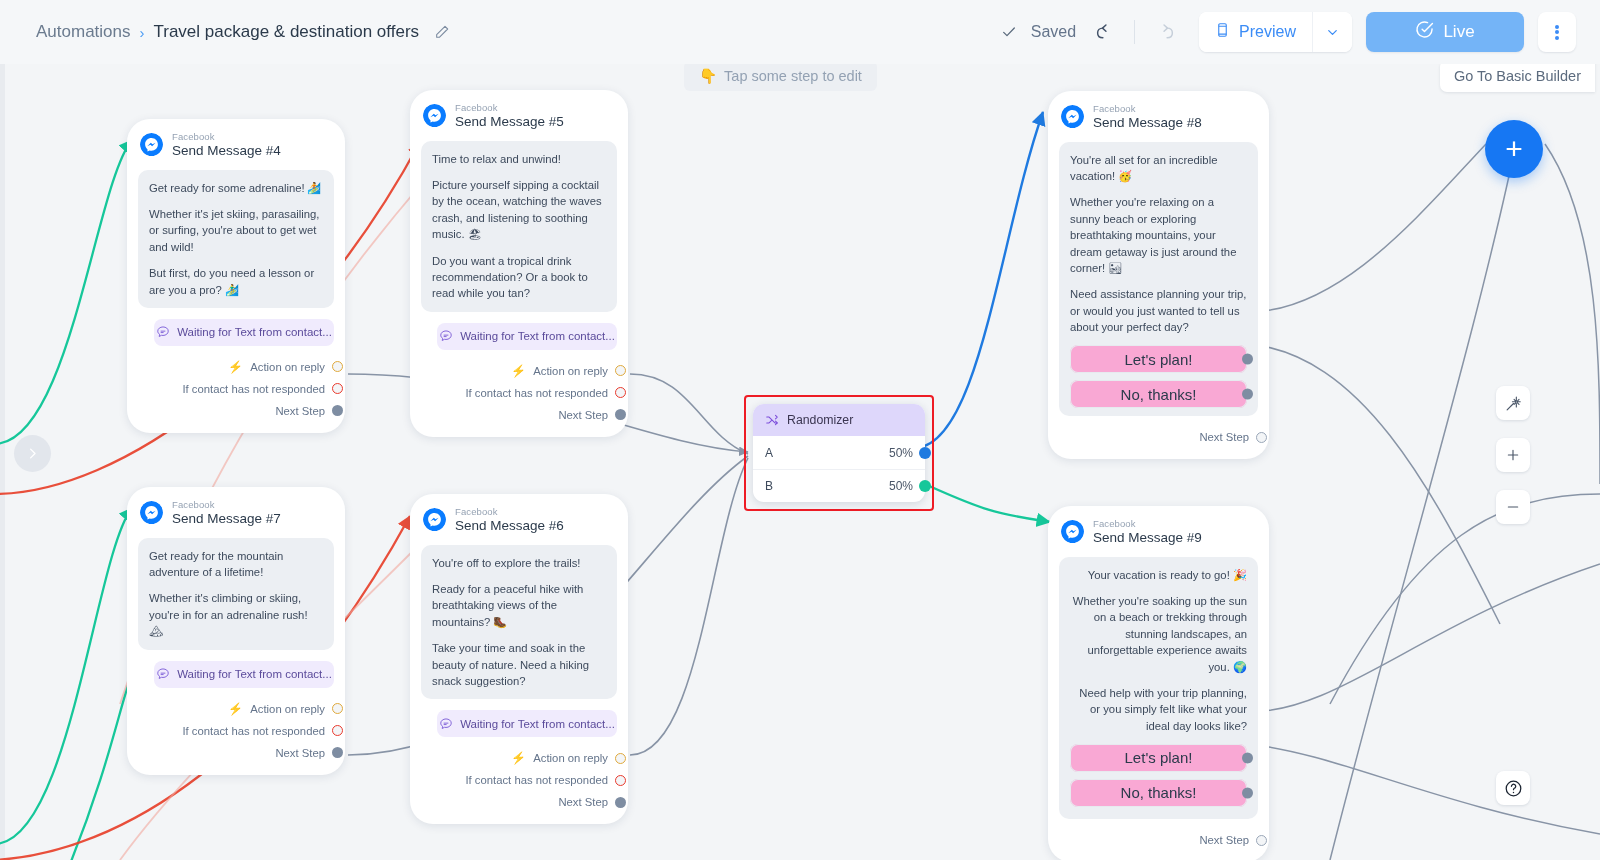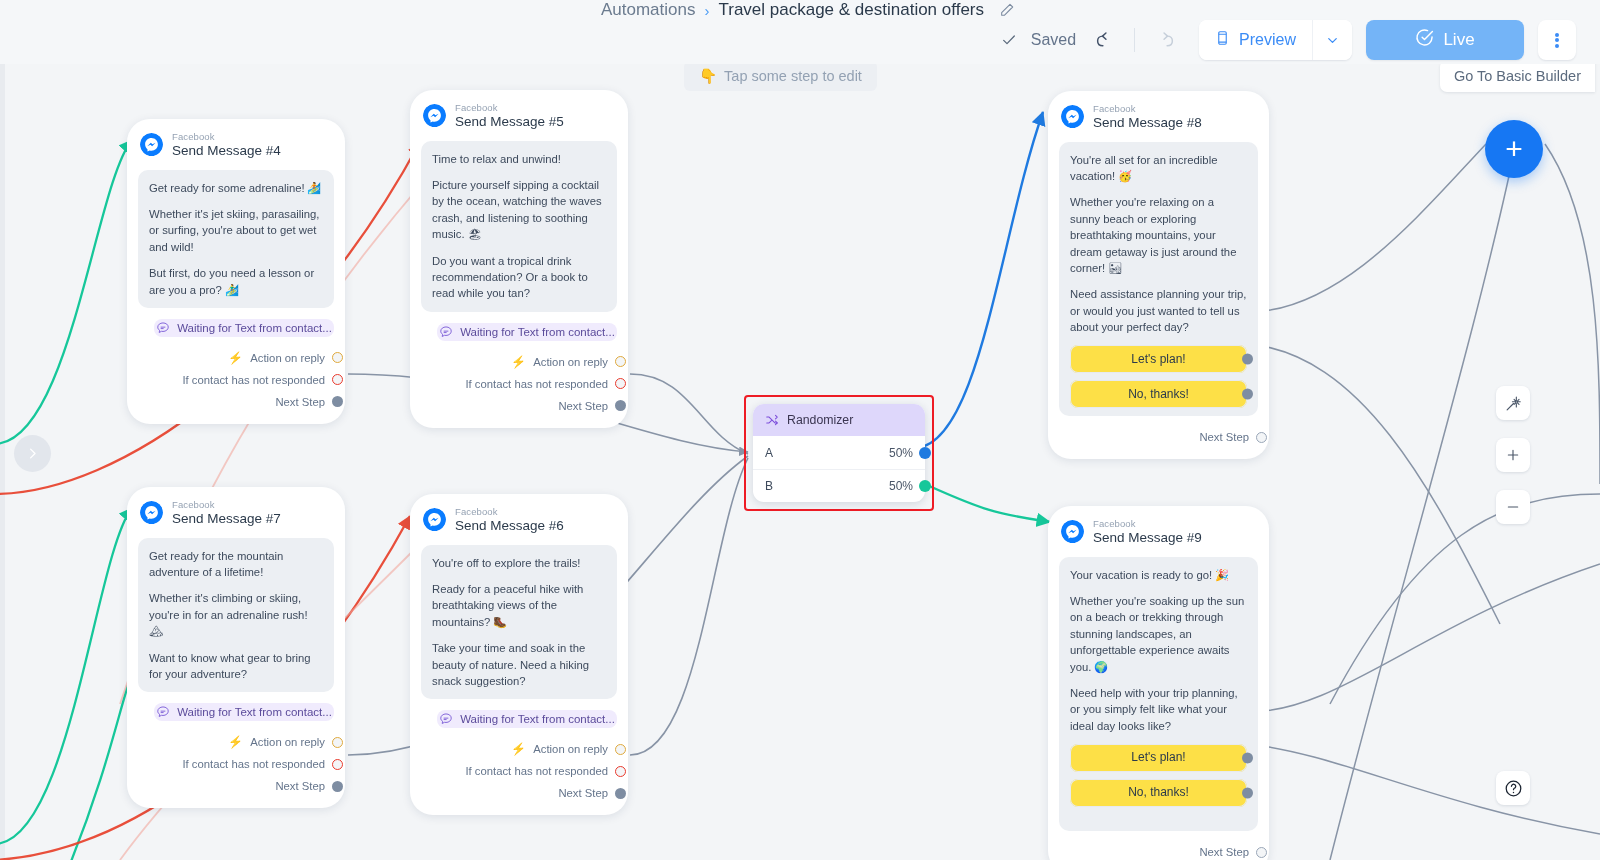--- a/index.html
+++ b/index.html
@@ -6,22 +6,22 @@
   html, body {
     width:1600px; height:860px; overflow:hidden;
     font-family:"Liberation Sans", sans-serif;
     background:#ffffff;
   }
   #app { position:relative; width:1600px; height:860px; background:#f3f5f7; }
 
   
   .header {
     position:absolute; left:0; top:0; width:1600px; height:64px;
-    background:#f5f7f9; display:flex; align-items:center;
-    padding:0 20px; z-index:60;flex-direction:column;
+    background:#f5f7f9; display:flex; 
+    padding:0 20px; z-index:60;
   }
   .crumbs { display:flex; align-items:center; gap:9px; margin-left:16px; }
   .crumb-root { font-size:17px; color:#6b7b8f; }
   .crumb-sep { color:#4a9bf5; font-size:15px; }
   .crumb-title { font-size:17px; color:#2b3a4b; }
   .pencil-ic { width:16px; height:16px; margin-left:6px; display:block; }
 
   .hdr-right { margin-left:auto; display:flex; align-items:center; gap:14px; padding-right:4px;}
   .saved { display:flex; align-items:center; gap:14px; color:#64748b; font-size:16px; }
   .check-ic { width:16px; height:16px; display:block; }
@@ -77,26 +77,26 @@
   .node-head { display:flex; align-items:center; gap:9px; padding:13px 13px 6px 13px; }
   .fb-ic { width:23px; height:23px; border-radius:50%; flex:none; display:block;}
   .node-head-txt { line-height:1.12; }
   .node-platform { font-size:9.5px; color:#95a2b3; letter-spacing:.1px;}
   .node-title { font-size:13.5px; color:#2b3a4b; }
 
   .bubble { margin:6px 11px 0 11px; background:#eceff3; border-radius:10px; padding:10px 11px;
     font-size:11.3px; line-height:1.45; color:#3d4a5c; }
   .bubble p + p { margin-top:10px; }
 
-  .wait-pill { margin:11px 11px 0 27px; background:#f0ebfd; border-radius:8px; height:18px;
+  .wait-pill { margin:11px 11px 0 27px; background:#f0ebfd; border-radius:8px; height:27px;
      display:flex; align-items:center; justify-content:center; gap:7px;
      font-size:11.5px; color:#5b4b9b; }
 
-  .qr { margin:7px 11px 0 11px; background:#fde047; border-radius:8px; height:28px; position:relative;
-     display:flex; align-items:center; justify-content:center; font-size:12px; color:#2b3a4b;
+  .qr { margin:7px 11px 0 11px; background:#f9a8d4; border-radius:8px; height:28px; position:relative;
+     display:flex; align-items:center; justify-content:center; font-size:15px; color:#2b3a4b;
      box-shadow:0 0 0 1px #e7eaef inset; }
   .qr .dot { position:absolute; right:-5.5px; top:50%; transform:translateY(-50%);
      width:11px; height:11px; border-radius:50%; background:#7e8da2; }
 
   .node-rows { padding:10px 13px 11px 13px; }
   .nrow { display:flex; align-items:center; justify-content:flex-end; gap:7px; height:22px;
      font-size:11.3px; color:#64748b; }
   .nrow .lbl { white-space:nowrap; }
   .ring { width:11px; height:11px; border-radius:50%; border:1.7px solid #e0a93c; flex:none;
      margin-right:-11px; background:#f3f5f7;}
@@ -387,21 +387,20 @@
             <path d="M18 8c-5.6 0-10 4.1-10 9.6 0 3.1 1.4 5.9 3.7 7.7v3.8l3.4-1.9c.9.3 1.9.4 2.9.4 5.6 0 10-4.1 10-9.6S23.6 8 18 8zm1 12.9l-2.6-2.7-5 2.7 5.5-5.8 2.6 2.7 4.9-2.7-5.4 5.8z" fill="#fff"></path>
           </svg>
         <div class="node-head-txt">
           <div class="node-platform">Facebook</div>
           <div class="node-title">Send Message #7</div>
         </div>
       </div>
       <div class="bubble">
         <p>Get ready for the mountain adventure of a lifetime!</p>
         <p>Whether it's climbing or skiing, you're in for an adrenaline rush! 🏔</p>
-        <p>Want to know what gear to bring for your adventure?</p>
       </div>
       <div class="wait-pill">
         <svg width="14" height="14" viewBox="0 0 24 24" fill="none" stroke="#7c5cd6" stroke-width="1.6">
             <path d="M12 3.3c-5 0-9 3.2-9 7.2 0 2.2 1.2 4.2 3.2 5.5l-.7 3.7 4-2.1c.8.2 1.6.3 2.5.3 5 0 9-3.2 9-7.4s-4-7.2-9-7.2z"></path>
             <path d="M8 10.5h8M8 13h5"></path>
           </svg>
         <span>Waiting for Text from contact...</span>
       </div>
       <div class="node-rows">
         <div class="nrow">
@@ -496,21 +495,21 @@
       <div class="node-head">
         <svg class="fb-ic" viewBox="0 0 36 36">
             <circle cx="18" cy="18" r="18" fill="#0a7cff"></circle>
             <path d="M18 8c-5.6 0-10 4.1-10 9.6 0 3.1 1.4 5.9 3.7 7.7v3.8l3.4-1.9c.9.3 1.9.4 2.9.4 5.6 0 10-4.1 10-9.6S23.6 8 18 8zm1 12.9l-2.6-2.7-5 2.7 5.5-5.8 2.6 2.7 4.9-2.7-5.4 5.8z" fill="#fff"></path>
           </svg>
         <div class="node-head-txt">
           <div class="node-platform">Facebook</div>
           <div class="node-title">Send Message #9</div>
         </div>
       </div>
-      <div class="bubble" style="padding-bottom:24px;">
+      <div class="bubble" style="padding-bottom:12px;text-align:right;">
         <p>Your vacation is ready to go! 🎉</p>
         <p>Whether you're soaking up the sun on a beach or trekking through stunning landscapes, an unforgettable experience awaits you. 🌍</p>
         <p>Need help with your trip planning, or you simply felt like what your ideal day looks like?</p>
         <div class="qr" style="margin:10px 0 0 0;">
           <span>Let's plan!</span>
           <span class="dot"></span>
         </div>
         <div class="qr" style="margin:7px 0 0 0;">
           <span>No, thanks!</span>
           <span class="dot"></span>

